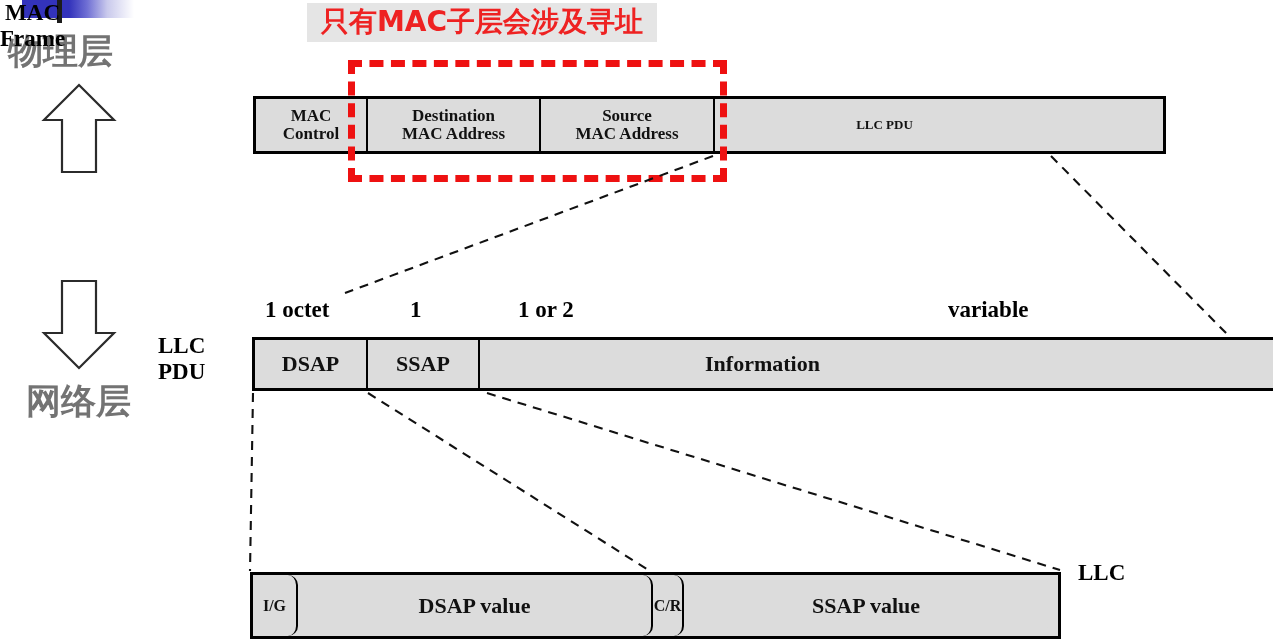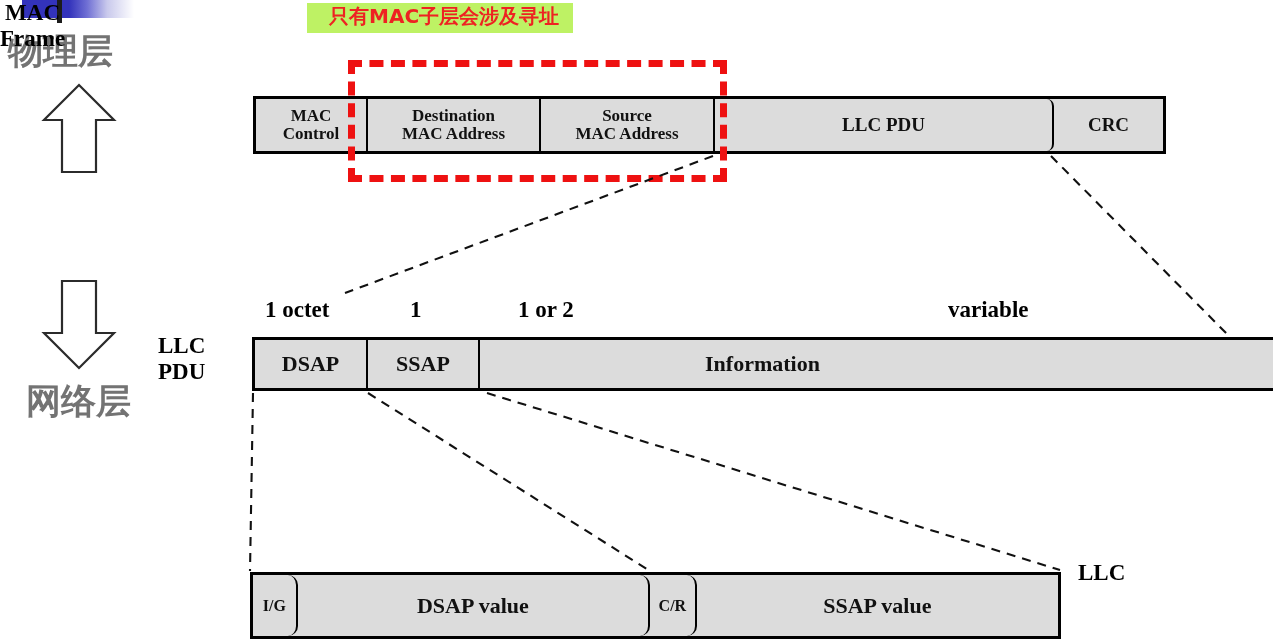--- a/index.html
+++ b/index.html
@@ -23,41 +23,41 @@
   .cjk{
     font-family:"DejaVu Sans","Liberation Sans",sans-serif;
     font-weight:bold;color:#737373;white-space:nowrap;
   }
   #label-physical{position:absolute;left:8px;top:28px;font-size:35px;letter-spacing:0px;}
   #label-network{position:absolute;left:26px;top:378px;font-size:35px;letter-spacing:0px;}
 
   
   .banner{
     position:absolute;left:307px;top:3px;
-    background:#bef264;
-    padding:2px 14px 4px 22px;
+    background:#e5e5e5;
+    padding:2px 14px 4px 14px;
     font-family:"DejaVu Sans","Liberation Sans",sans-serif;
-    font-weight:bold;font-size:20px;color:#ee2222;white-space:nowrap;
+    font-weight:bold;font-size:28px;color:#ee2222;white-space:nowrap;
     line-height:1.18;
   }
 
   
   .rowbox{position:absolute;box-sizing:border-box;border:3px solid #000;background:#dcdcdc;display:flex;}
   .cell{
     box-sizing:border-box;
     display:flex;align-items:center;justify-content:center;text-align:center;
     font-weight:bold;color:#111;line-height:1.08;
     border-right:2px solid #000;
     background:#dcdcdc;
   }
   .cell:last-child{border-right:none;}
 
   #mac-frame-row{left:253px;top:96px;width:913px;height:58px;}
   #mac-frame-row .cell{font-size:17px;}
-  #mac-frame-row .big{font-size:19px;border-radius:7px;}
+  #mac-frame-row .big{font-size:13px;}
 
   #llc-pdu-row{left:252px;top:337px;width:1079px;height:54px;}
   #llc-pdu-row .cell{font-size:22px;}
 
   #llc-addr-row{left:250px;top:572px;width:811px;height:67px;}
   #llc-addr-row .cell{font-size:22px;border-radius:10px;}
   #llc-addr-row .small{font-size:16px;}
 
   
   .rowcaption{
@@ -114,21 +114,20 @@
         <div>MAC Address</div>
       </div>
     </div>
     <div class="cell" style="width:174px">
       <div>
         <div>Source</div>
         <div>MAC Address</div>
       </div>
     </div>
     <div class="cell big" style="width:339px">LLC PDU</div>
-    <div class="cell big" style="width:109px">CRC</div>
   </div>
 
   <div id="red-dash-box"></div>
 
   <div class="sizelabel" id="size-dsap">1 octet</div>
   <div class="sizelabel" id="size-ssap">1</div>
   <div class="sizelabel" id="size-control">1 or 2</div>
   <div class="sizelabel" id="size-information">variable</div>
 
   <div class="rowcaption" id="caption-llc-pdu">
@@ -138,21 +137,21 @@
 
   <div class="rowbox" id="llc-pdu-row">
     <div class="cell" style="width:113px">DSAP</div>
     <div class="cell" style="width:112px">SSAP</div>
     <div class="cell" style="width:565px">Information</div>
   </div>
 
   <div class="rowbox" id="llc-addr-row">
     <div class="cell small" style="width:45px">I/G</div>
     <div class="cell" style="width:355px">DSAP value</div>
-    <div class="cell small" style="width:47px">C/R</div>
+    <div class="cell small" style="width:31px">C/R</div>
     <div class="cell" style="width:364px">SSAP value</div>
   </div>
 
   <div class="rowcaption" id="caption-llc-address-fields">
     <div>LLC</div>
   </div>
 
   <svg id="overlay" viewBox="0 0 1273 639">
 
     <polygon points="79,85 114,120 96,120 96,172 62,172 62,120 44,120" fill="#ffffff" stroke="#2b2b2b" stroke-width="2.2"></polygon>

